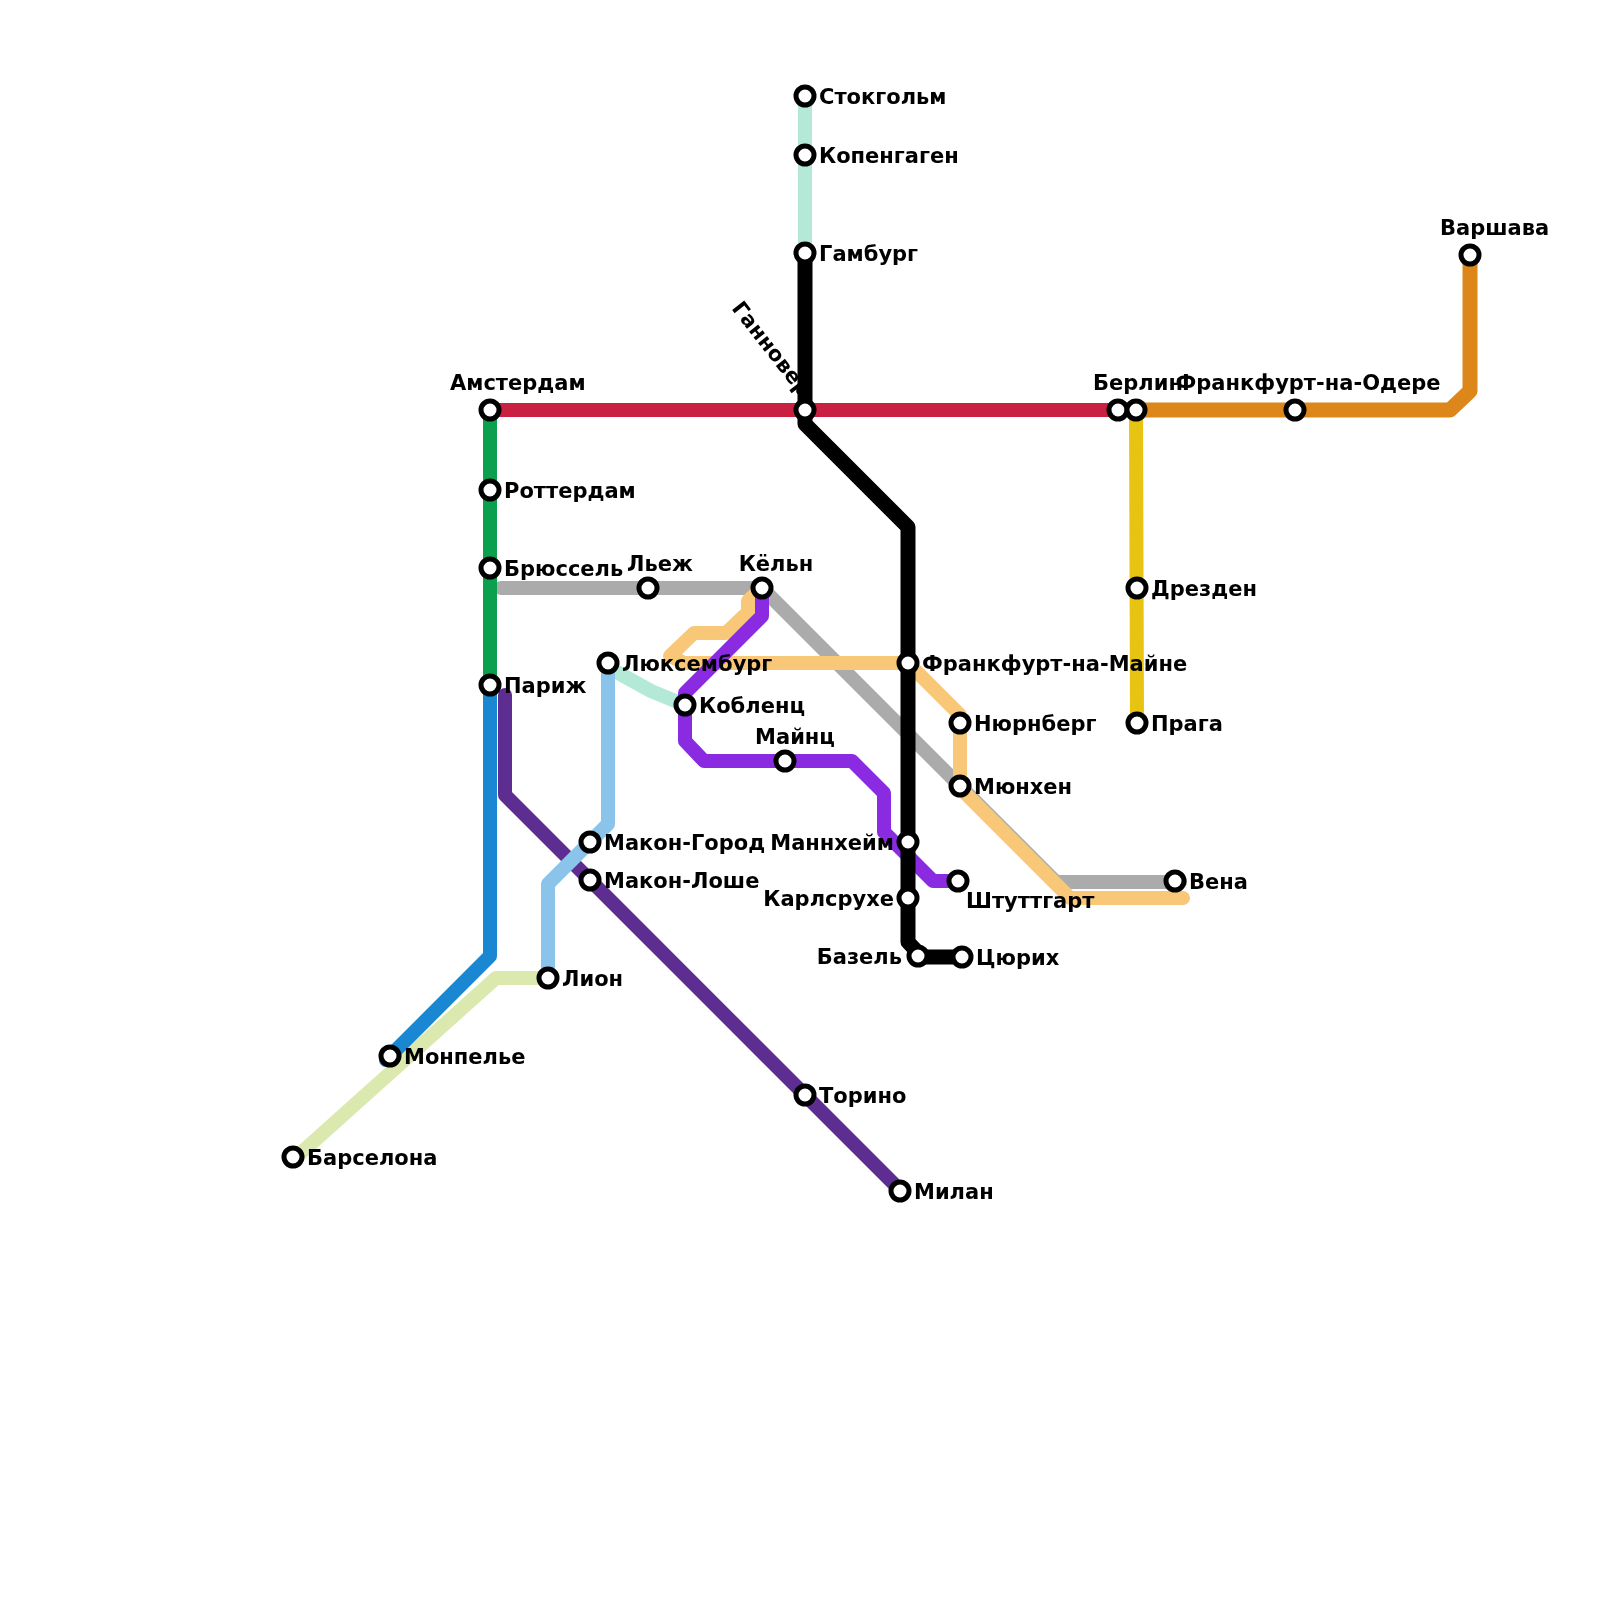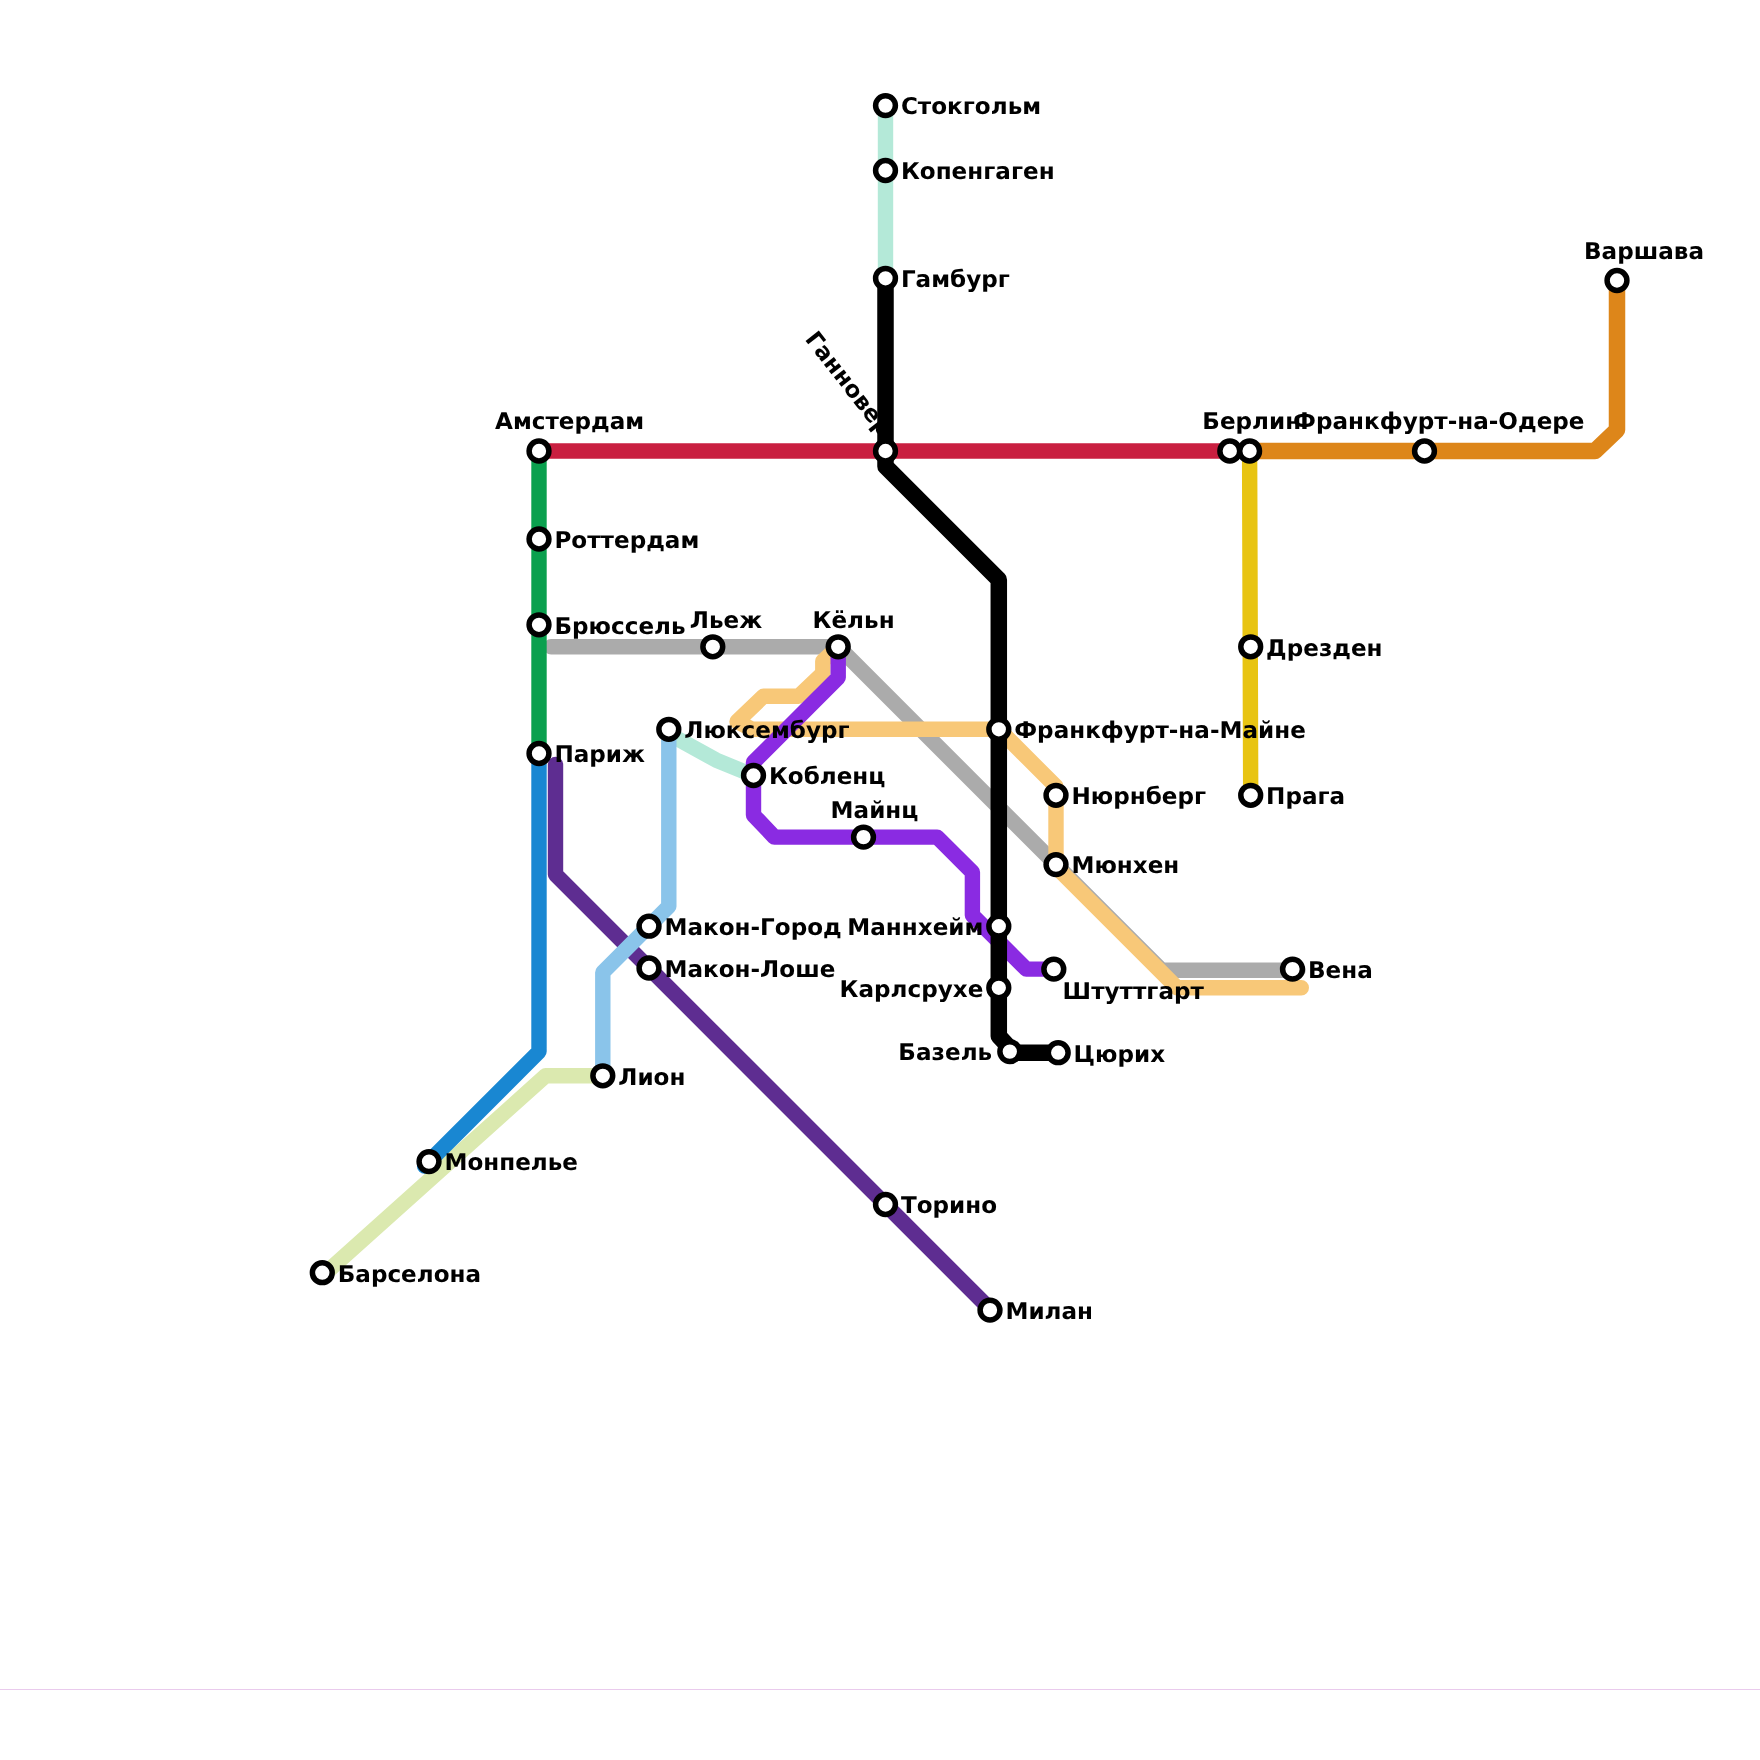--- a/index.html
+++ b/index.html
@@ -1,16 +1,16 @@
 <!DOCTYPE html>
 <html><head>
 <meta charset="utf-8">
 <style>
   html,body{margin:0;padding:0;background:#ffffff;}
-  .map-wrap{position:relative;width:1600px;height:1536px;background:#a21caf;overflow:hidden;}
+  .map-wrap{position:relative;width:1600px;height:1536px;background:#fef9c3;overflow:hidden;}
   svg{display:block;}
   svg text{font-family:"DejaVu Sans","Liberation Sans",sans-serif;font-weight:bold;fill:#000;}
 </style>
 </head>
 <body>
 
 <div class="map-wrap">
   <svg width="1600" height="1600" viewBox="0 0 1600 1600" xmlns="http://www.w3.org/2000/svg" style="background: rgb(255, 255, 255);">
       <polyline points="805,96 805,253" fill="none" stroke="#b4e9d8" stroke-width="14" stroke-linecap="round" stroke-linejoin="round"></polyline>
       <polyline points="613,670 651,691 685,705" fill="none" stroke="#b4e9d8" stroke-width="14" stroke-linecap="round" stroke-linejoin="round"></polyline>

